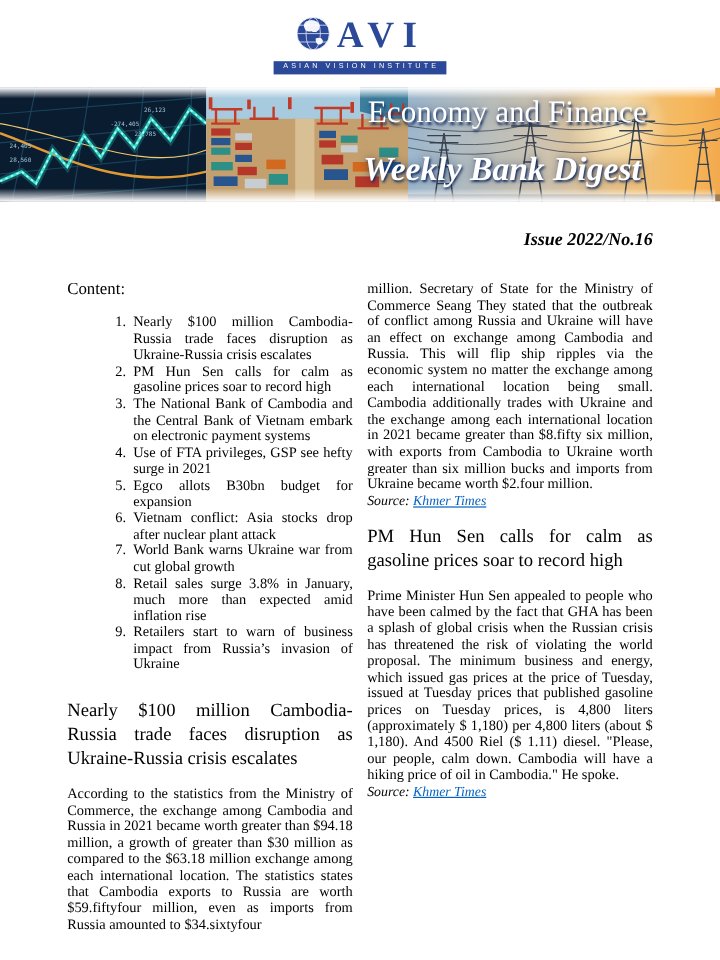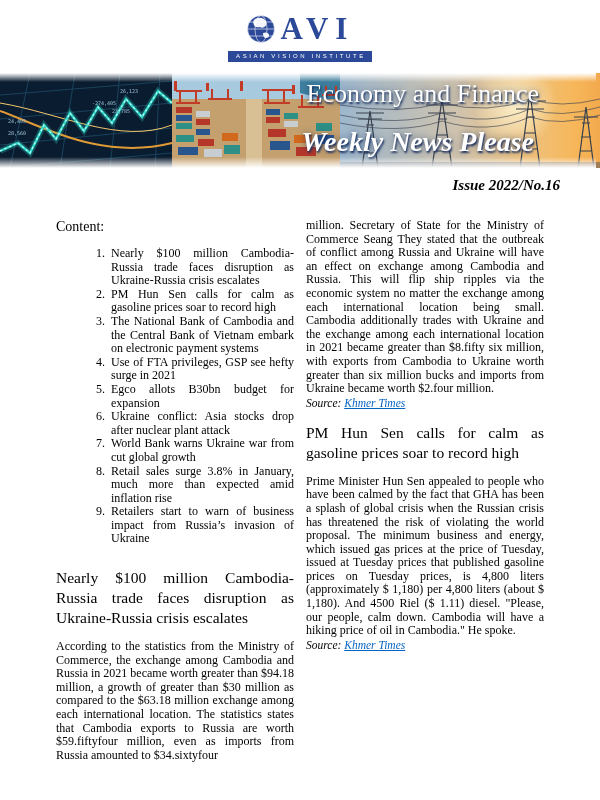--- a/index.html
+++ b/index.html
@@ -2,21 +2,21 @@
 <html><head>
 <meta charset="utf-8">
 <style>
   html,body{margin:0;padding:0;background:#ffffff;}
   body{
     width:600px;height:800px;overflow:hidden;position:relative;
     font-family:"Liberation Serif", serif;color:#000;
   }
   
   .logo-header{padding-top:13px;text-align:center;}
-  .logo-row{display:flex;align-items:center;justify-content:center;gap:5px;}
+  .logo-row{display:flex;align-items:flex-start;justify-content:center;gap:5px;}
   .logo-acronym{
     font-size:31px;font-weight:bold;color:#2B4899;letter-spacing:7px;
     font-family:"Liberation Serif", serif;line-height:1;
   }
   .logo-bar{
     display:inline-block;background:#2B4899;color:#fff;
     font-family:"Liberation Sans", sans-serif;font-size:6px;letter-spacing:2.6px;
     padding:2px 6px 2px 8px;margin-top:3px;line-height:1.1;
   }
   
@@ -31,21 +31,21 @@
     position:absolute;top:53px;right:62px;color:#fff;font-size:28px;
     font-style:italic;font-weight:bold;white-space:nowrap;
     font-family:"Liberation Serif", serif;
     text-shadow:1px 2px 2px rgba(22,45,95,.95),0 0 7px rgba(22,45,95,.55);
   }
   .fade{position:absolute;left:0;width:100%;pointer-events:none;}
   .fade.top{top:0;height:9px;background:linear-gradient(to bottom,#ffffff,rgba(255,255,255,0));}
   .fade.bottom{bottom:0;height:11px;background:linear-gradient(to top,#ffffff,rgba(255,255,255,0));}
   
   .issue-line{
-    text-align:right;padding-right:40px;margin-top:9px;
+    text-align:right;padding-right:56px;margin-top:24px;
     font-size:15px;font-weight:bold;font-style:italic;
   }
   
   .columns{display:flex;gap:12px;padding:0 56px;margin-top:25px;}
   .col{flex:1;min-width:0;}
   .toc-heading{font-size:14px;line-height:15px;margin:0 0 13px 0;}
   .toc-list{
     margin:0;padding-left:52px;font-size:12px;line-height:13.6px;text-align:justify;
   }
   .toc-list li{padding-left:3px;}
@@ -185,37 +185,37 @@
         <g stroke="#39414f" stroke-width="0.7" fill="none" opacity="0.9">
           <path d="M340,42 Q400,54 442,40 Q488,54 530,36 Q560,46 600,34"></path>
           <path d="M340,50 Q400,62 442,48 Q488,62 530,44 Q560,54 600,42"></path>
           <path d="M340,32 Q400,42 442,30 Q488,42 530,26 Q560,36 600,26"></path>
         </g>
         <rect x="340" y="89" width="260" height="6" fill="#4a4f5c" opacity="0.5"></rect>
       </g>
     </svg>
 
     <div class="banner-title">Economy and Finance</div>
-    <div class="banner-subtitle">Weekly News Please</div>
+    <div class="banner-subtitle">Weekly Bank Digest</div>
     <div class="fade top"></div>
     <div class="fade bottom"></div>
   </div>
 
   <div class="issue-line">Issue 2022/No.16</div>
 
   <main class="columns">
     <section class="col col-left">
       <div class="toc-heading">Content:</div>
       <ol class="toc-list">
           <li>Nearly $100 million Cambodia-Russia trade faces disruption as Ukraine-Russia crisis escalates</li>
           <li>PM Hun Sen calls for calm as gasoline prices soar to record high</li>
           <li>The National Bank of Cambodia and the Central Bank of Vietnam embark on electronic payment systems</li>
           <li>Use of FTA privileges, GSP see hefty surge in 2021</li>
           <li>Egco allots B30bn budget for expansion</li>
-          <li>Ukraine conflict: Asia stocks drop after nuclear plant attack</li>
+          <li>Vietnam conflict: Asia stocks drop after nuclear plant attack</li>
           <li>World Bank warns Ukraine war from cut global growth</li>
           <li>Retail sales surge 3.8% in January, much more than expected amid inflation rise</li>
           <li>Retailers start to warn of business impact from Russia’s invasion of Ukraine</li>
         </ol>
       <h2 class="article-heading">Nearly $100 million Cambodia-Russia trade faces disruption as Ukraine-Russia crisis escalates</h2>
       <p class="body">According to the statistics from the Ministry of Commerce, the exchange among Cambodia and Russia in 2021 became worth greater than $94.18 million, a growth of greater than $30 million as compared to the $63.18 million exchange among each international location. The statistics states that Cambodia exports to Russia are worth $59.fiftyfour million, even as imports from Russia amounted to $34.sixtyfour</p>
     </section>
 
     <section class="col col-right">
       <p class="body">million. Secretary of State for the Ministry of Commerce Seang They stated that the outbreak of conflict among Russia and Ukraine will have an effect on exchange among Cambodia and Russia. This will flip ship ripples via the economic system no matter the exchange among each international location being small. Cambodia additionally trades with Ukraine and the exchange among each international location in 2021 became greater than $8.fifty six million, with exports from Cambodia to Ukraine worth greater than six million bucks and imports from Ukraine became worth $2.four million.</p>

